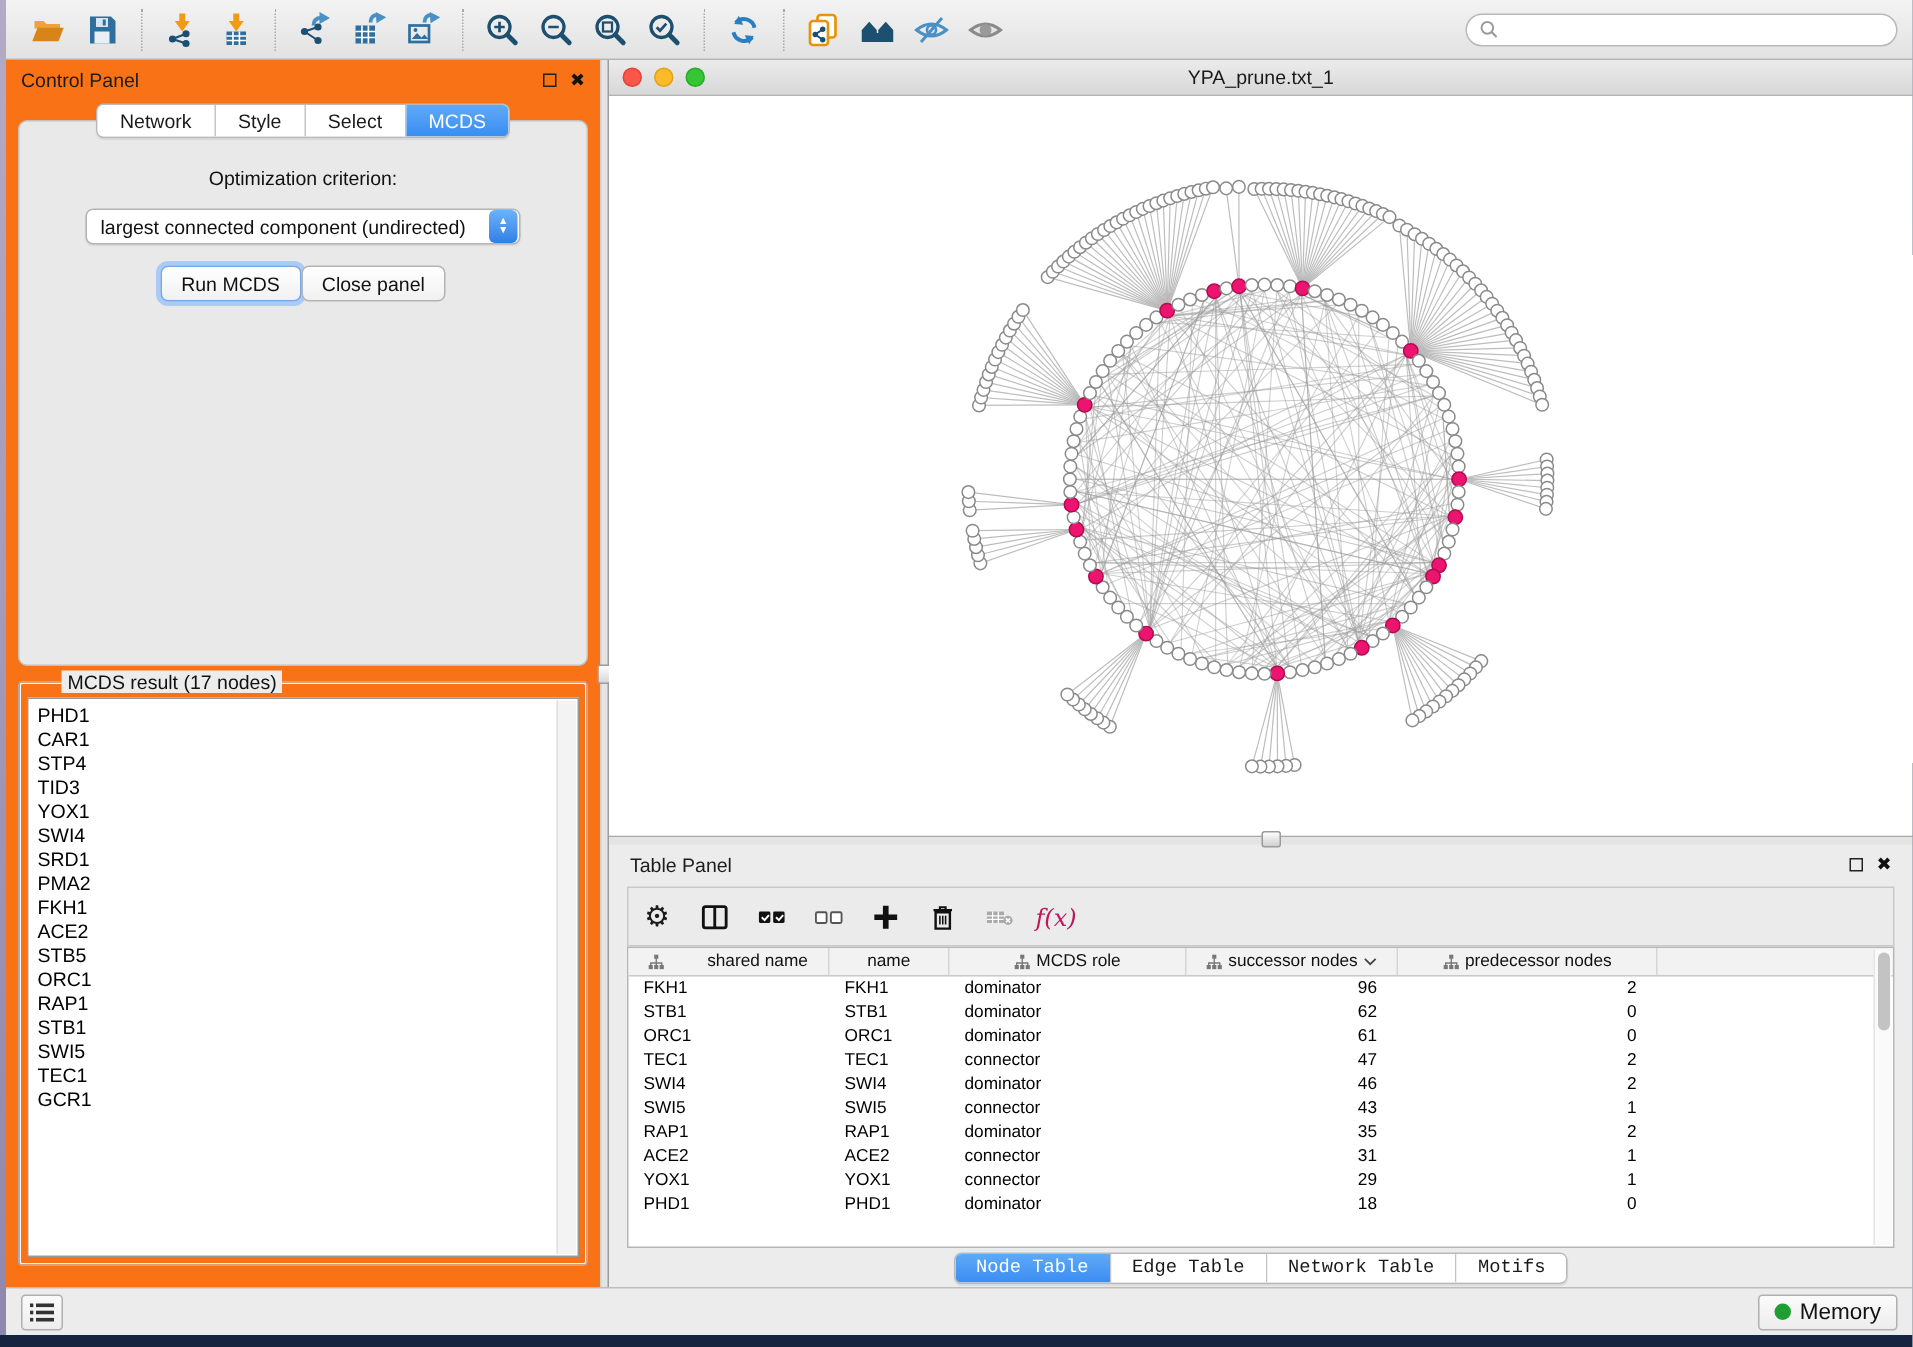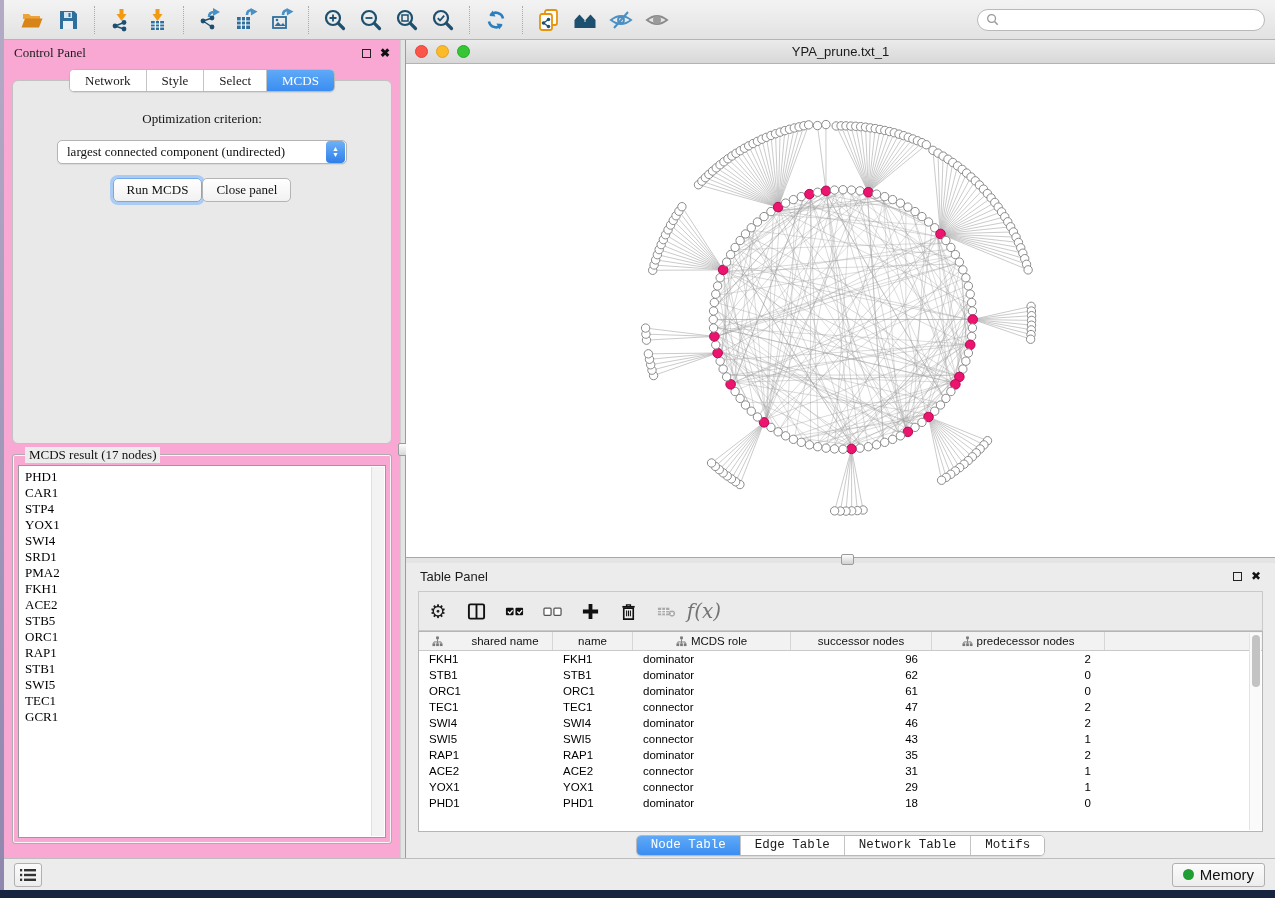--- a/index.html
+++ b/index.html
@@ -17,21 +17,21 @@
   .search-field { width:288px; height:22px; background:#fff; border:1px solid #b9b9b9; border-radius:12px; display:flex; align-items:center; padding:0 8px; }
   .search-field svg { width:13px; height:13px; margin-right:5px; }
   .search-field input { border:none; outline:none; flex:1; font-size:12px; background:transparent; font-family:inherit; }
 
   
   .main { flex:1; display:flex; min-height:0; }
   .vsplit { width:6px; background:#e4e4e4; border-left:1px solid #cfcfcf; border-right:1px solid #9c9c9c; position:relative; }
   .vsplit .grip { position:absolute; top:403px; left:-3px; width:11px; height:13px; background:linear-gradient(180deg,#fdfdfd,#d8d8d8); border:1px solid #9a9a9a; border-radius:2px; }
 
   
-  .control-panel { width:396px; flex:0 0 396px; display:flex; flex-direction:column; padding:0 8px; background:#f9a8d4;font-family:Liberation Serif, serif; }
+  .control-panel { width:396px; flex:0 0 396px; display:flex; flex-direction:column; padding:0 8px; background:#f97316; }
   .panel-titlebar { height:26px; display:flex; align-items:center; font-size:13px; color:#1c1c1c; padding:0 2px; }
   .panel-titlebar .win-icons { margin-left:auto; display:flex; align-items:center; gap:9px; }
   .float-box { width:9px; height:9px; border:1.5px solid #222; display:inline-block; }
   .close-x { font-size:12px; font-weight:bold; color:#111; line-height:1; }
 
   .tabbar { display:flex; justify-content:center; margin-top:3px; position:relative; z-index:2; }
   .seg { display:flex; border:1px solid #b9b9b9; border-radius:5px; overflow:hidden; background:#fff; height:23px; box-shadow:0 1px 1px rgba(0,0,0,.08); }
   .seg .seg-item { padding:0 15px; font-size:13px; color:#1a1a1a; display:flex; align-items:center; border-right:1px solid #c4c4c4; background:#fff; }
   .seg .seg-item:last-child { border-right:none; }
   .seg .seg-item.active { background:linear-gradient(180deg,#5fa9f7,#3a8df2); color:#fff; }
@@ -40,21 +40,21 @@
   .crit-label { margin-top:18px; font-size:13px; color:#111; }
   .dropdown { margin-top:13px; width:290px; height:24px; background:#fff; border:1px solid #b4b4b4; border-radius:5px; display:flex; align-items:center; box-shadow:0 1px 1px rgba(0,0,0,.07); }
   .dropdown .dd-value { flex:1; font-size:13px; color:#111; padding-left:9px; white-space:nowrap; overflow:hidden; }
   .dropdown .dd-stepper { width:19px; height:22px; margin:0 1px 0 4px; border-radius:4px; background:linear-gradient(180deg,#6db2f8,#2f7fe8); display:flex; flex-direction:column; align-items:center; justify-content:center; color:#fff; }
   .dd-stepper span { font-size:7px; line-height:6px; }
   .btn-row { margin-top:14px; display:flex; }
   .push-btn { height:24px; padding:0 13px; background:linear-gradient(180deg,#ffffff,#f1f1f1); border:1px solid #b4b4b4; border-radius:5px; font-size:13px; color:#111; display:flex; align-items:center; font-family:inherit; }
   .push-btn.focused { border:1px solid #74a8e8; box-shadow:0 0 0 3px #a9cbf4; }
 
   .group-box { margin-top:10px; margin-bottom:14px; flex:1; border:1px solid #adadad; border-radius:3px; position:relative; padding:10px 5px 5px 5px; min-height:0; box-shadow:inset 0 0 0 1px #f5f5f5; }
-  .group-title { position:absolute; top:-8px; left:12px; background:#ececec; padding:0 4px; font-size:13px; color:#111; }
+  .group-title { position:absolute; top:-8px; left:28px; background:#ececec; padding:0 4px; font-size:13px; color:#111; }
   .mcds-list { width:100%; height:100%; background:#fff; border:1px solid #9a9a9a; position:relative; overflow:hidden; padding:3px 0 0 6px; }
   .mcds-item { font-size:13px; line-height:16px; color:#000; }
   .mcds-scroll { position:absolute; top:1px; right:1px; bottom:1px; width:13px; background:#f3f3f3; border-left:1px solid #e0e0e0; }
 
   
   .right-col { flex:1; display:flex; flex-direction:column; min-width:0; }
   .net-window { height:518px; flex:0 0 518px; display:flex; flex-direction:column; border-bottom:1px solid #a8a8a8; }
   .net-titlebar { height:24px; background:linear-gradient(180deg,#ebebeb,#d8d8d8); border-bottom:1px solid #b3b3b3; display:flex; align-items:center; position:relative; }
   .traffic { display:flex; gap:8px; margin-left:9px; }
   .tl { width:13px; height:13px; border-radius:50%; }
@@ -67,32 +67,32 @@
 
   .hsplit { height:5px; background:#e4e4e4; position:relative; }
   .hsplit .grip { position:absolute; left:50%; top:-4px; width:13px; height:11px; background:linear-gradient(180deg,#fdfdfd,#d0d0d0); border:1px solid #9a9a9a; border-radius:2px; }
 
   
   .table-panel { flex:1; display:flex; flex-direction:column; min-height:0; background:#ececec; padding:0 12px; }
   .tp-toolbar { height:40px; flex:0 0 40px; margin-top:2px; border:1px solid #c9c9c9; background:#ebebeb; display:flex; align-items:center; padding:0 8px; gap:16px; }
   .tp-ico { width:22px; height:22px; display:flex; align-items:center; justify-content:center; }
   .tp-ico svg { width:19px; height:19px; }
   .gear-glyph { font-family:"DejaVu Sans",sans-serif; font-size:19px; color:#1c1c1c; line-height:1; }
-  .fx-glyph { font-family:"DejaVu Serif",serif; font-style:italic; font-size:20px; color:#737373; }
+  .fx-glyph { font-family:"DejaVu Serif",serif; font-style:italic; font-size:16px; color:#be185d; }
 
   .node-table { flex:1; min-height:0; border:1px solid #b5b5b5; background:#fff; display:flex; flex-direction:column; position:relative; }
   .thead { height:19px; flex:0 0 19px; background:#f2f2f2; border-bottom:1px solid #c9c9c9; display:flex; }
   .thcell { display:flex; align-items:center; justify-content:center; gap:4px; font-size:11.5px; color:#111; border-right:1px solid #d6d6d6; position:relative; }
   .hico { width:11px; height:11px; }
   .hico rect { fill:#787878; }
   .sortico { width:9px; height:6px; }
   .tbody { flex:1; overflow:hidden; }
   .trow { display:flex; height:16px; align-items:center; }
   .tcell { font-size:11.5px; color:#000; padding-left:10px; white-space:nowrap; }
-  .c0 { width:134px;gap:28px; } .c1 { width:80px; } .c2 { width:158px; } .c3 { width:141px;flex-direction:column; } .c4 { width:173px; }
+  .c0 { width:134px;gap:28px; } .c1 { width:80px; } .c2 { width:158px; } .c3 { width:141px; } .c4 { width:173px; }
   .tcell.c3,.tcell.c4 { text-align:right; padding-left:0; padding-right:14px; }
   .v-scroll { position:absolute; top:1px; right:1px; bottom:1px; width:12px; background:#fafafa; border-left:1px solid #e4e4e4; }
   .v-thumb { position:absolute; top:2px; left:1.5px; width:8px; height:52px; background:#c3c3c3; border-radius:4px; }
 
   .table-tabs { height:26px; flex:0 0 26px; display:flex; align-items:center; justify-content:center; }
   .table-tabs .seg { height:21px; }
   .table-tabs .seg-item { font-size:12.5px; padding:0 14px;font-family:Liberation Mono, monospace; }
 
   
   .statusbar { height:32px; flex:0 0 32px; border-top:1px solid #bdbdbd; background:#ececec; display:flex; align-items:center; padding:0 10px; }
@@ -281,20 +281,21 @@
           <button class="push-btn">Close panel</button>
         </div>
       </div>
       <div class="group-box">
         <span class="group-title">MCDS result (17 nodes)</span>
         <div class="mcds-list">
           <div class="mcds-scroll"></div>
         <div class="mcds-item">PHD1</div>
             <div class="mcds-item">CAR1</div>
             <div class="mcds-item">STP4</div>
+            <div class="mcds-item">TID3</div>
             <div class="mcds-item">YOX1</div>
             <div class="mcds-item">SWI4</div>
             <div class="mcds-item">SRD1</div>
             <div class="mcds-item">PMA2</div>
             <div class="mcds-item">FKH1</div>
             <div class="mcds-item">ACE2</div>
             <div class="mcds-item">STB5</div>
             <div class="mcds-item">ORC1</div>
             <div class="mcds-item">RAP1</div>
             <div class="mcds-item">STB1</div>

